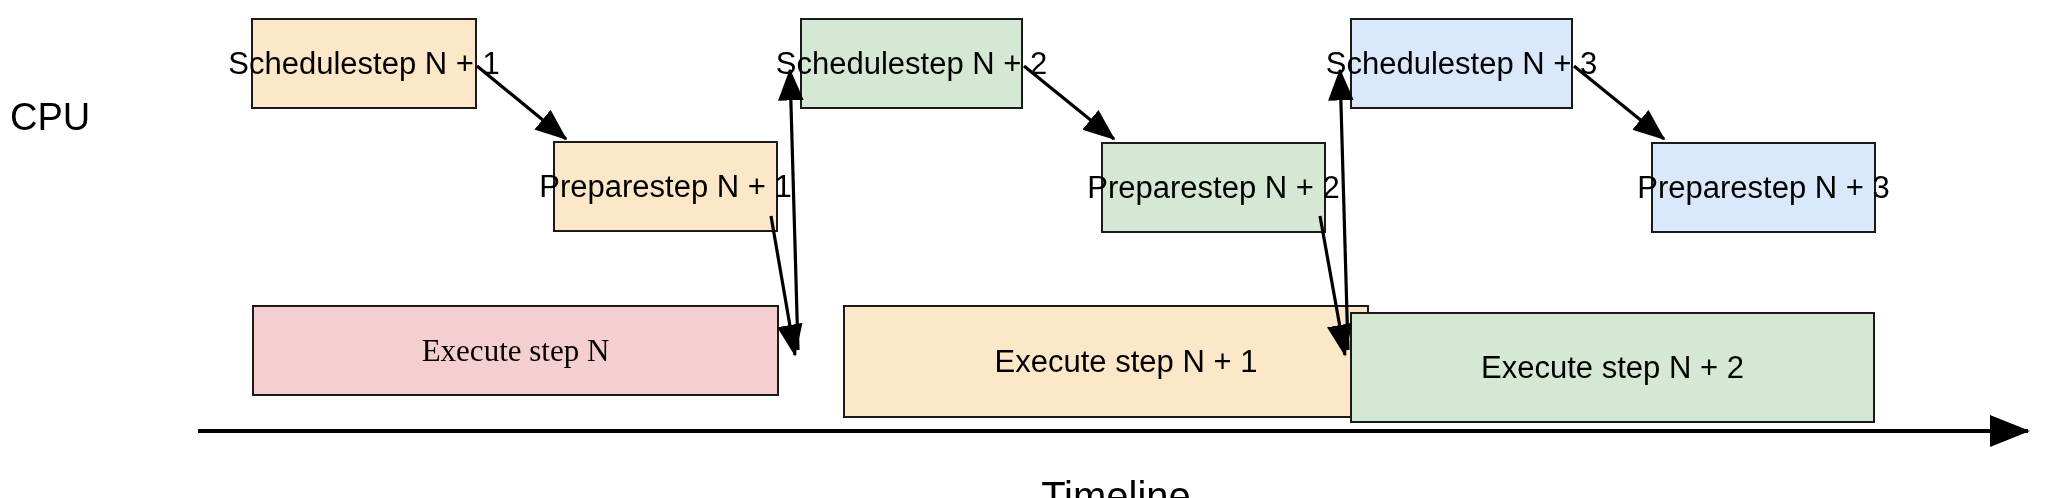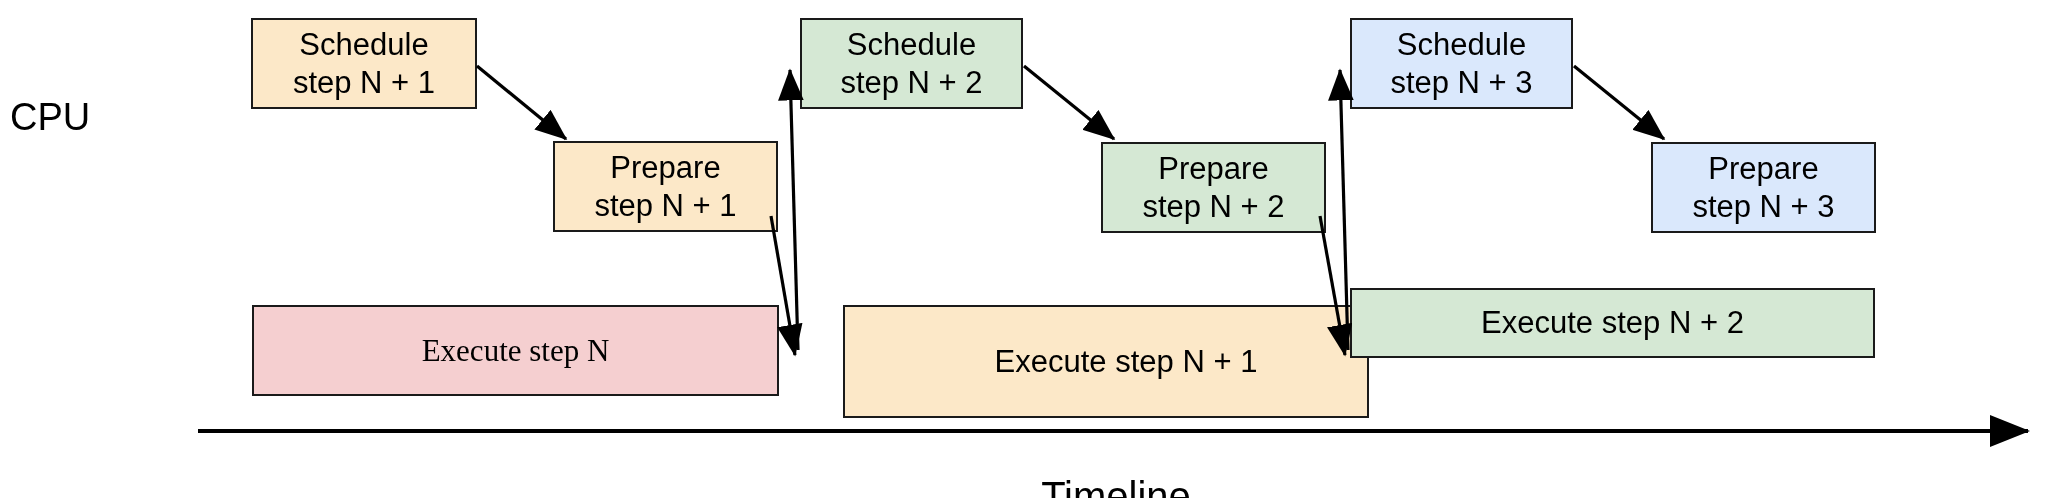--- a/index.html
+++ b/index.html
@@ -25,21 +25,21 @@
     white-space: nowrap;
   }
   #label-cpu { left: 10px; top: 98px; }
   #label-gpu { left: 10px; top: 326px; }
 
   .block {
     position: absolute;
     box-sizing: border-box;
     border: 2px solid #1a1a1a;
     display: flex;
-    flex-direction: column;
+    flex-direction: row;
     align-items: center;
     justify-content: center;
     font-size: 31px;
     color: #000000;
     line-height: 1.22;
     text-align: center;
     z-index: 3;
   }
   .block .l1, .block .l2 { display: block; white-space: nowrap; }
 
@@ -55,21 +55,21 @@
 
   
   #prep-1 { left: 553px;  top: 141px; width: 225px; height: 91px; }
   #prep-2 { left: 1101px; top: 142px; width: 225px; height: 91px; }
   #prep-3 { left: 1651px; top: 142px; width: 225px; height: 91px; }
 
   
   .gpu-block { font-size: 31px; }
   #exec-1 { left: 252px;  top: 305px; width: 527px; height: 91px; font-family: Liberation Serif, serif; }
   #exec-2 { left: 843px;  top: 305px; width: 526px; height: 113px; padding-left: 40px; }
-  #exec-3 { left: 1350px; top: 288px; width: 525px; height: 70px; text-align: center; }
+  #exec-3 { left: 1350px; top: 312px; width: 525px; height: 111px; text-align: center; }
 
   #arrows {
     position: absolute;
     left: 0; top: 0;
     width: 2048px; height: 498px;
     z-index: 5;
     pointer-events: none;
   }
 
   #timeline-label {

